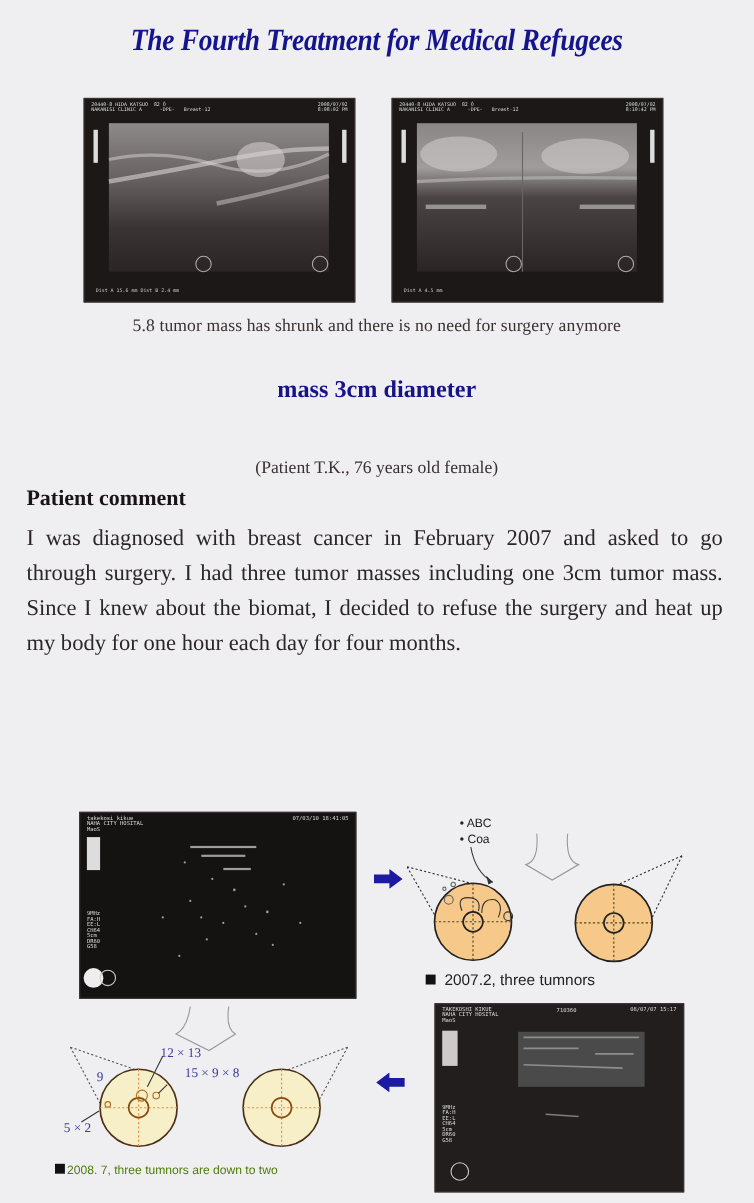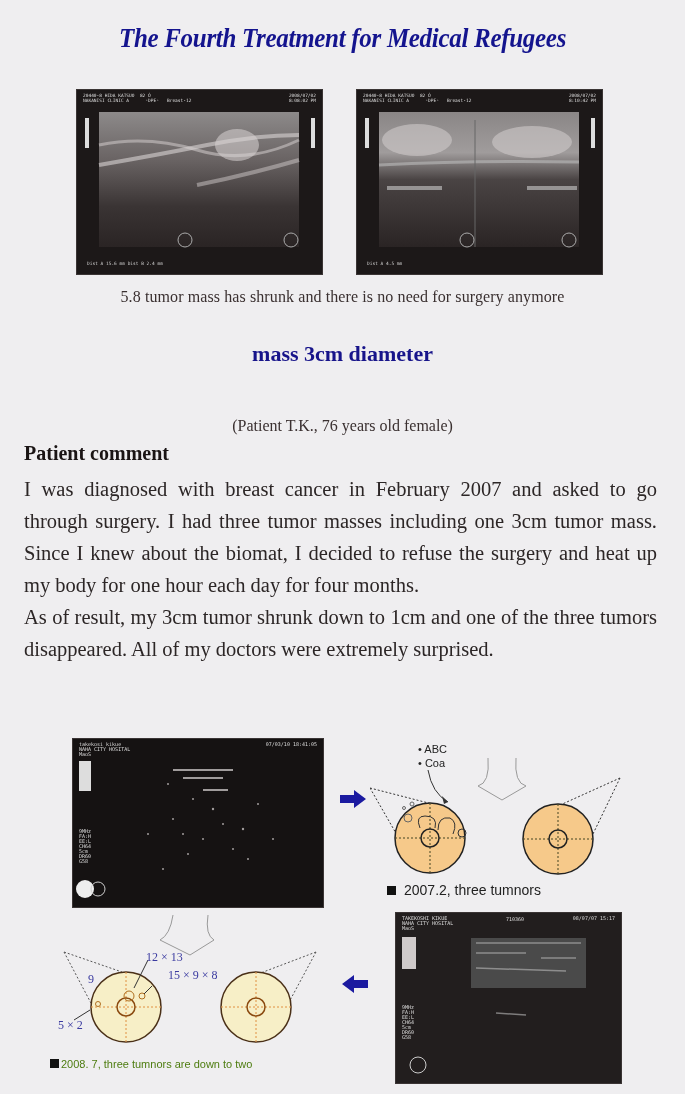--- a/index.html
+++ b/index.html
@@ -109,21 +109,20 @@
 <div class="abs caption1">5.8 tumor mass has shrunk and there is no need for surgery anymore</div>
 
 <div class="abs subhead">
   <div>mass 3cm diameter</div>
 </div>
 <div class="abs patient">(Patient T.K., 76 years old female)</div>
 
 <div class="abs comment-title">Patient comment</div>
 <div class="abs comment">
   <p>I was diagnosed with breast cancer in February 2007 and asked to go through surgery. I had three tumor masses including one 3cm tumor mass. Since I knew about the biomat, I decided to refuse the surgery and heat up my body for one hour each day for four months.</p>
-  <p>As of result, my 3cm tumor shrunk down to 1cm and one of the three tumors disappeared. All of my doctors were extremely surprised.</p>
 </div>
 
 <div class="abs us" style="left:72px; top:738px; width:250px; height:168px; background:#151212;">
   <div class="hdr" style="font-size:5px;">takekosi kikue
 NAHA CITY HOSITAL
 MaoS</div>
   <div class="hdr-r" style="font-size:5px;">07/03/10 18:41:05</div>
   <svg class="scan" width="250" height="168" style="left:0;top:0">
     <rect x="6" y="22" width="12" height="30" fill="#ddd"></rect>
     <g fill="#cfcaca" opacity="0.75">

